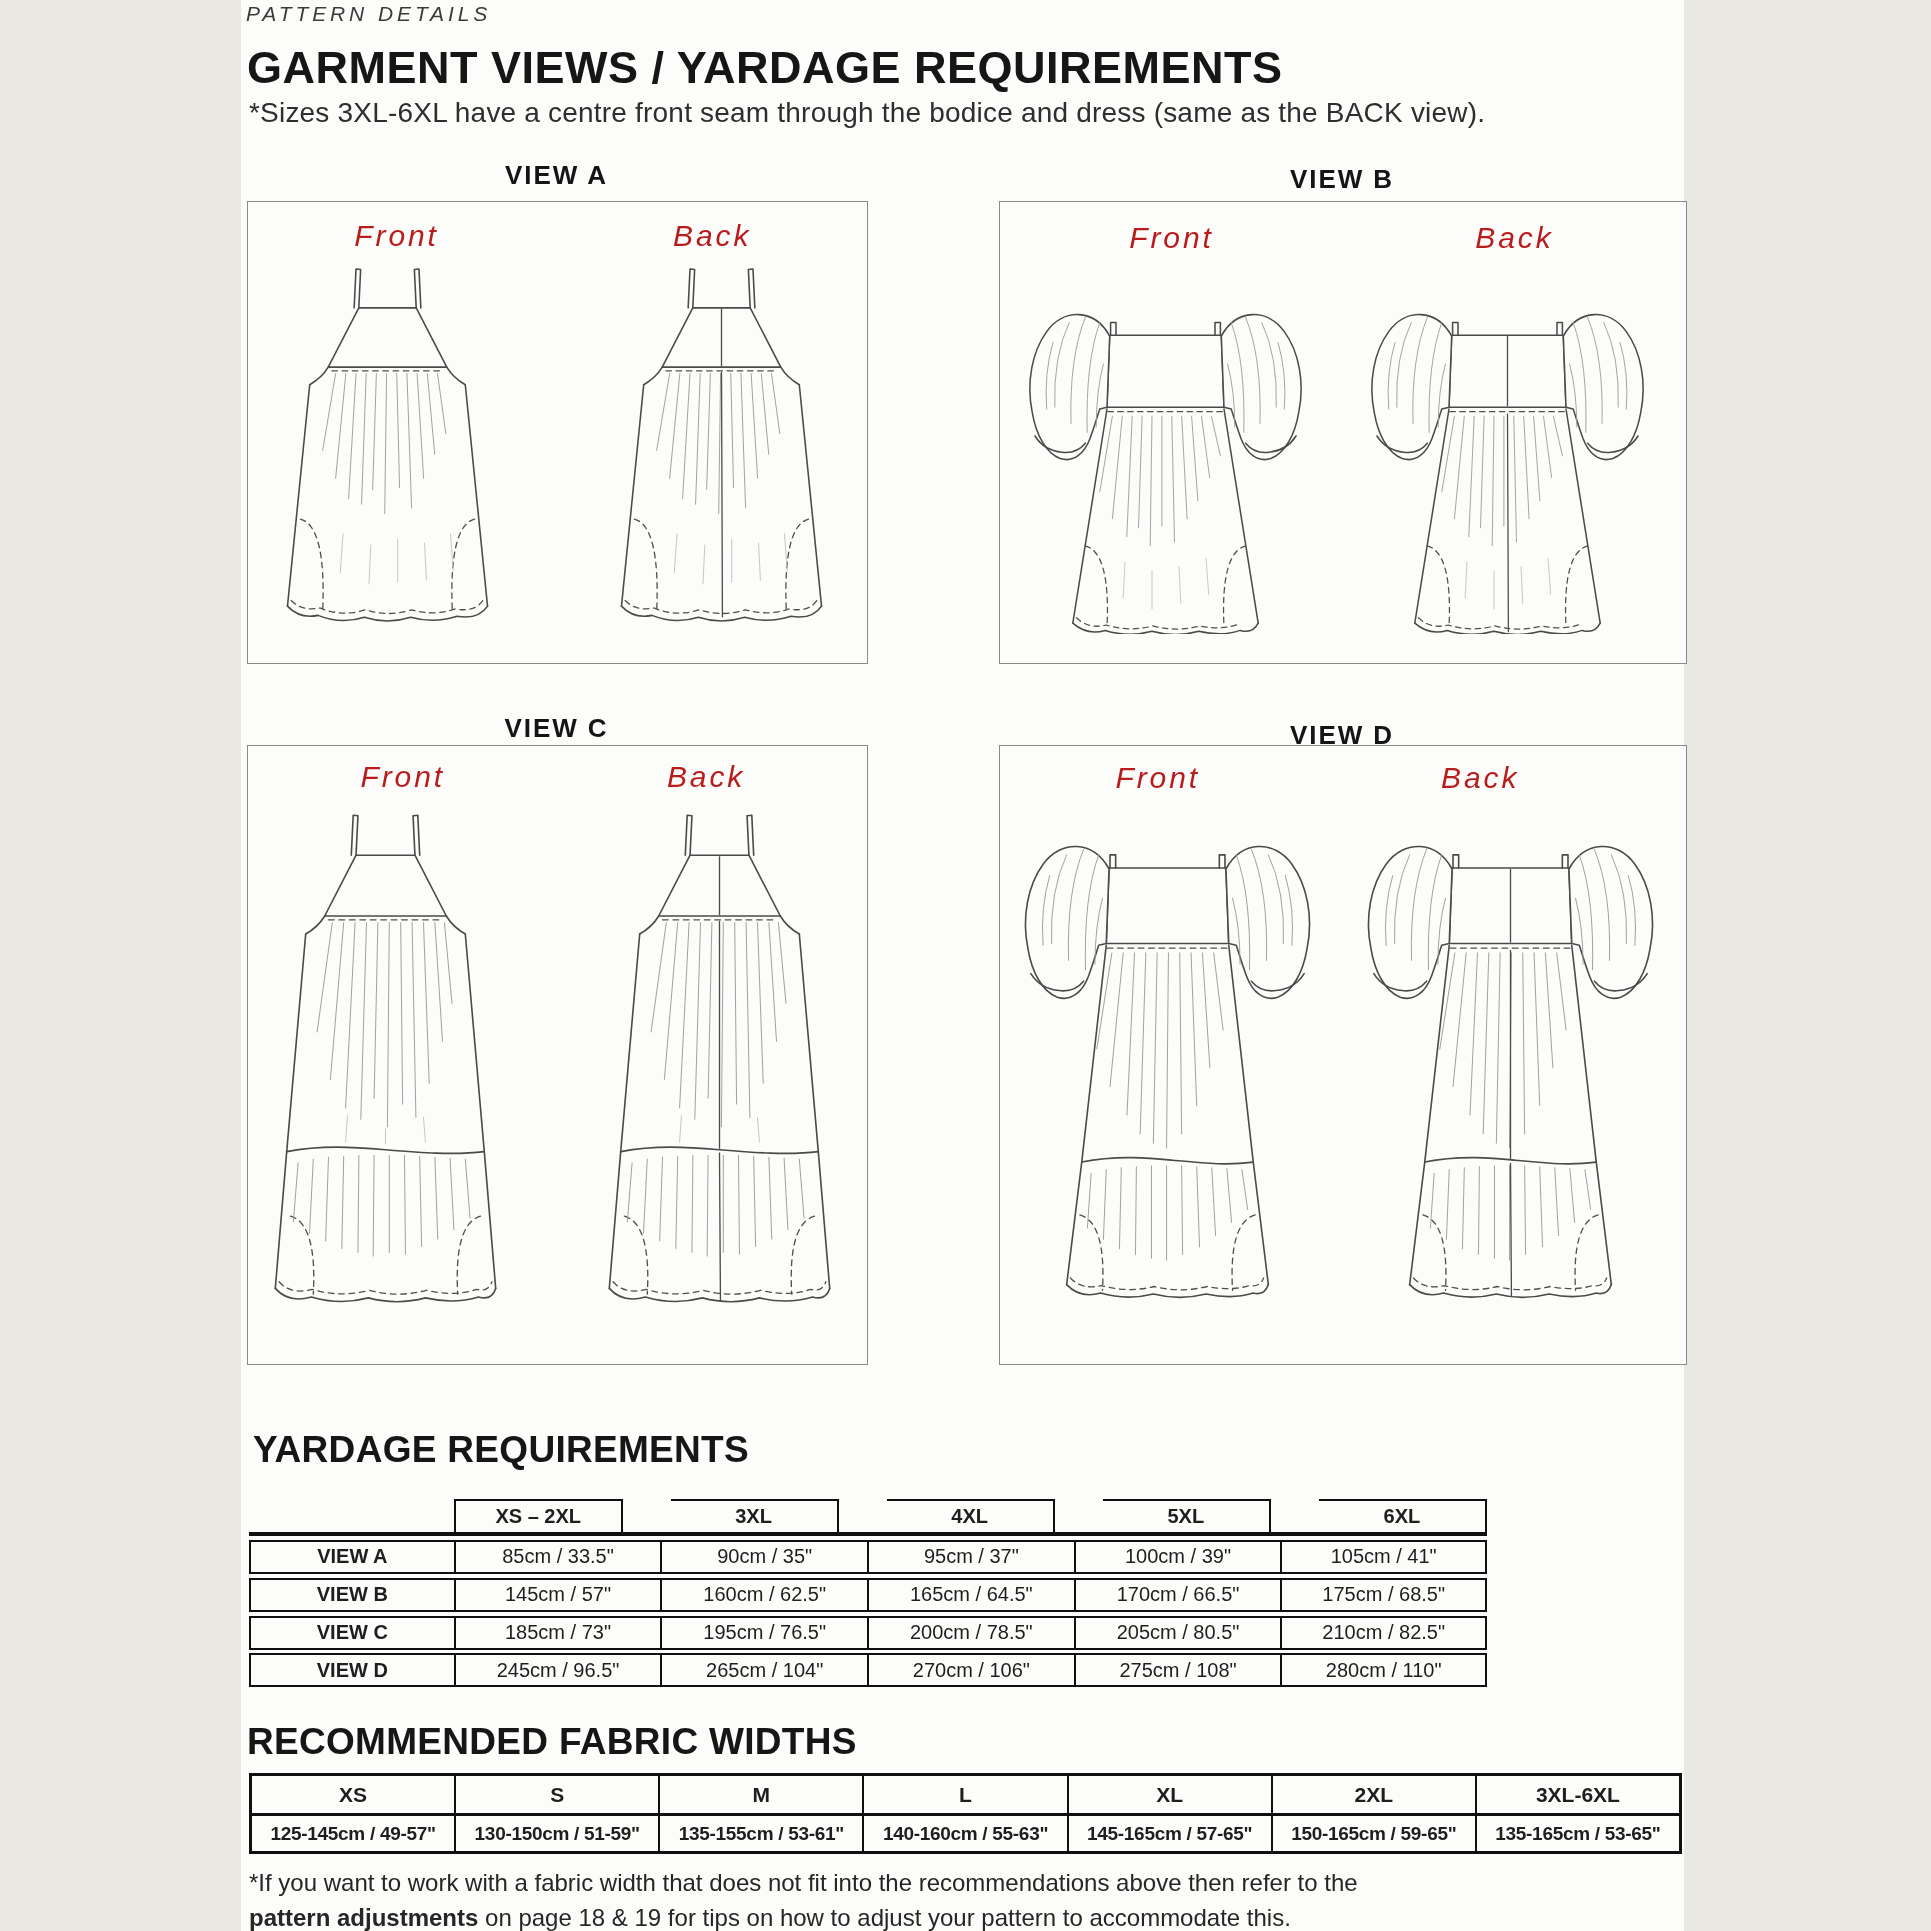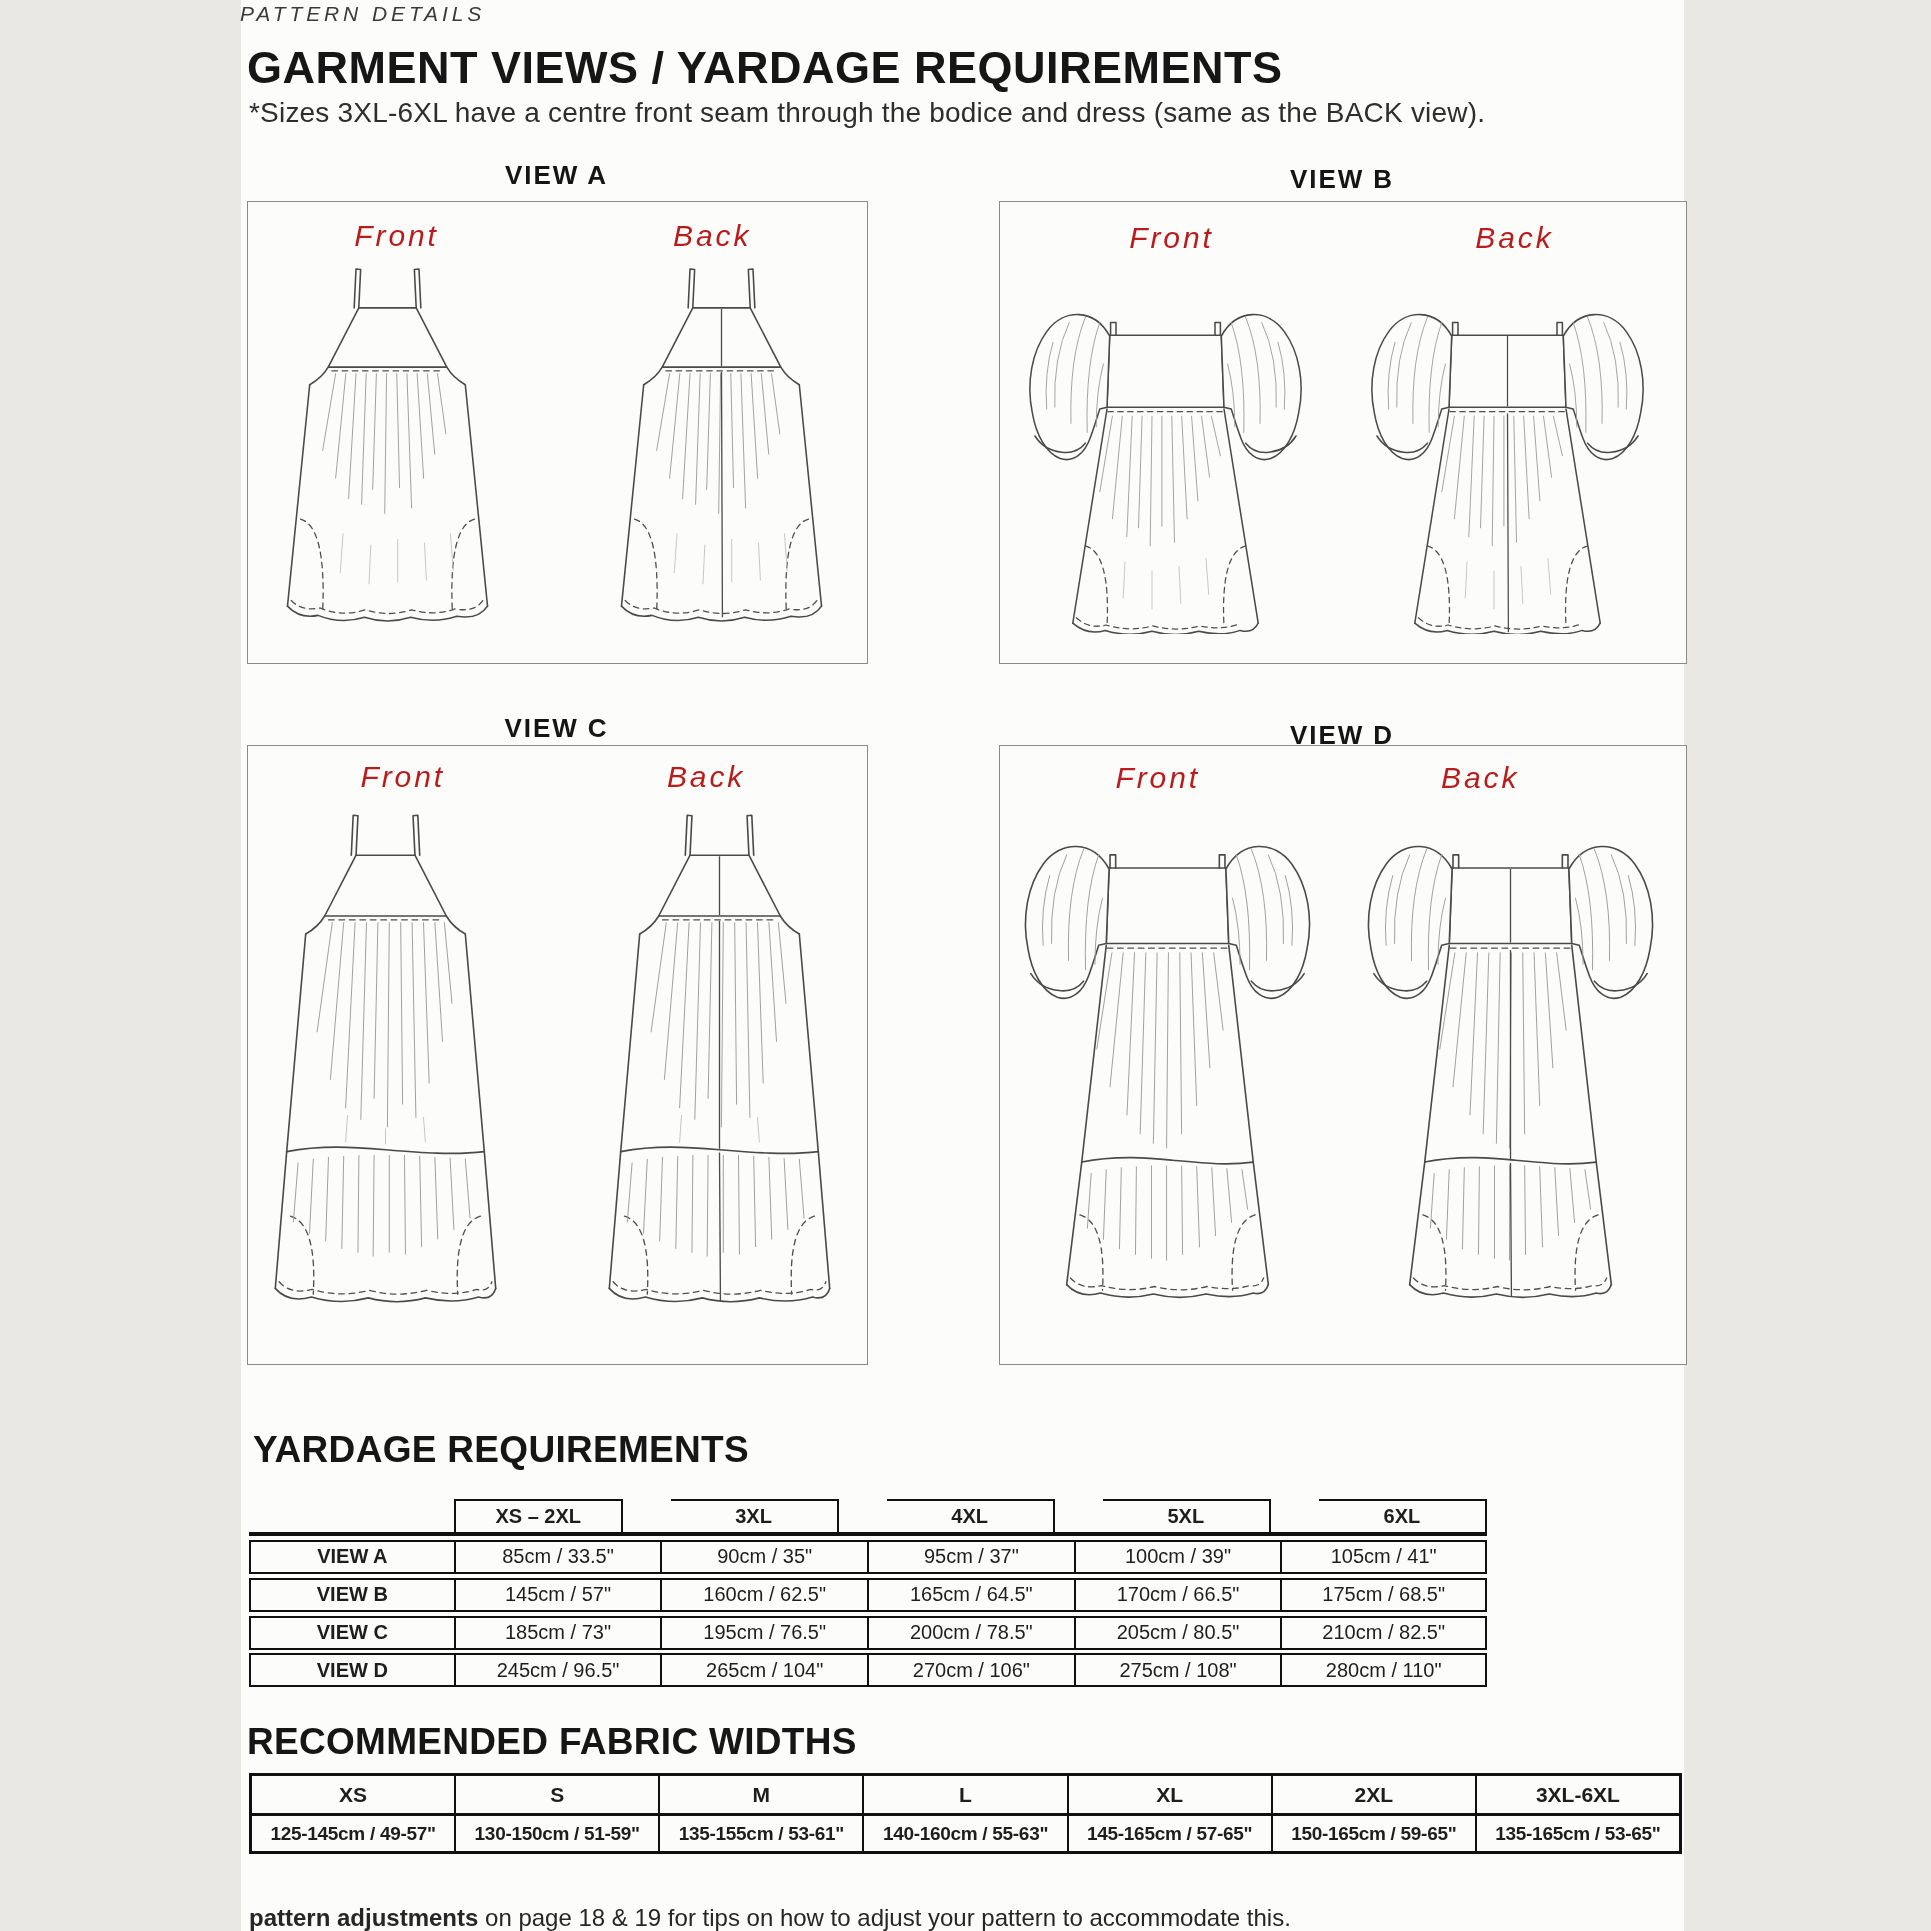--- a/index.html
+++ b/index.html
@@ -1,19 +1,19 @@
 <!DOCTYPE html>
 <html><head>
 <meta charset="utf-8">
 <style>
   html,body{margin:0;padding:0;}
   body{width:1931px;height:1931px;background:#e9e8e3;font-family:"Liberation Sans",sans-serif;color:#1e1e1e;position:relative;}
   .sheet{position:absolute;left:241px;top:0;width:1443px;height:1931px;background:#fcfcfa;}
   .abs{position:absolute;}
-  .eyebrow{left:240px;top:1.9px;font-style:italic;font-size:21px;letter-spacing:3.9px;color:#3a3a3a;}
+  .eyebrow{left:246px;top:1.9px;font-style:italic;font-size:21px;letter-spacing:3.9px;color:#3a3a3a;}
   .h1{left:247px;top:42px;font-size:45px;font-weight:700;letter-spacing:0.5px;color:#161616;}
   .subtitle{left:249px;top:97px;font-size:28px;color:#2e2e2e;letter-spacing:0.2px;}
   .view-title{font-size:26px;font-weight:700;letter-spacing:1.9px;text-align:center;color:#151515;}
   .view-box{border:1.9px solid #8a8a8a;background:#fcfcfa;}
   .fb-label{position:absolute;font-style:italic;font-size:30px;letter-spacing:2.9px;color:#b91c1c;transform:translateX(-50%);}
   .garment{position:absolute;}
   .outline{fill:none;stroke:#4a4a4a;stroke-width:1.7;stroke-linecap:round;stroke-linejoin:round;}
   .fillw{fill:#fcfcfa;stroke:#4a4a4a;stroke-width:1.7;stroke-linejoin:round;}
   .dash{fill:none;stroke:#4f4f4f;stroke-width:1.4;stroke-dasharray:6 5;stroke-linecap:round;}
   .gather{fill:none;stroke:#9b9b9b;stroke-width:1;stroke-linecap:round;}
@@ -230,16 +230,16 @@
     <div class="fab-cell">130-150cm / 51-59"</div>
     <div class="fab-cell">135-155cm / 53-61"</div>
     <div class="fab-cell">140-160cm / 55-63"</div>
     <div class="fab-cell">145-165cm / 57-65"</div>
     <div class="fab-cell">150-165cm / 59-65"</div>
     <div class="fab-cell">135-165cm / 53-65"</div>
   </div>
 </div>
 
 <div class="abs footnote">
-  <br>
+  <span>*If you want to work with a fabric width that does not fit into the recommendations above then refer to the</span><br>
   <strong>pattern adjustments</strong><span> on page 18 &amp; 19 for tips on how to adjust your pattern to accommodate this.</span>
 </div>
 
 
 </body></html>

